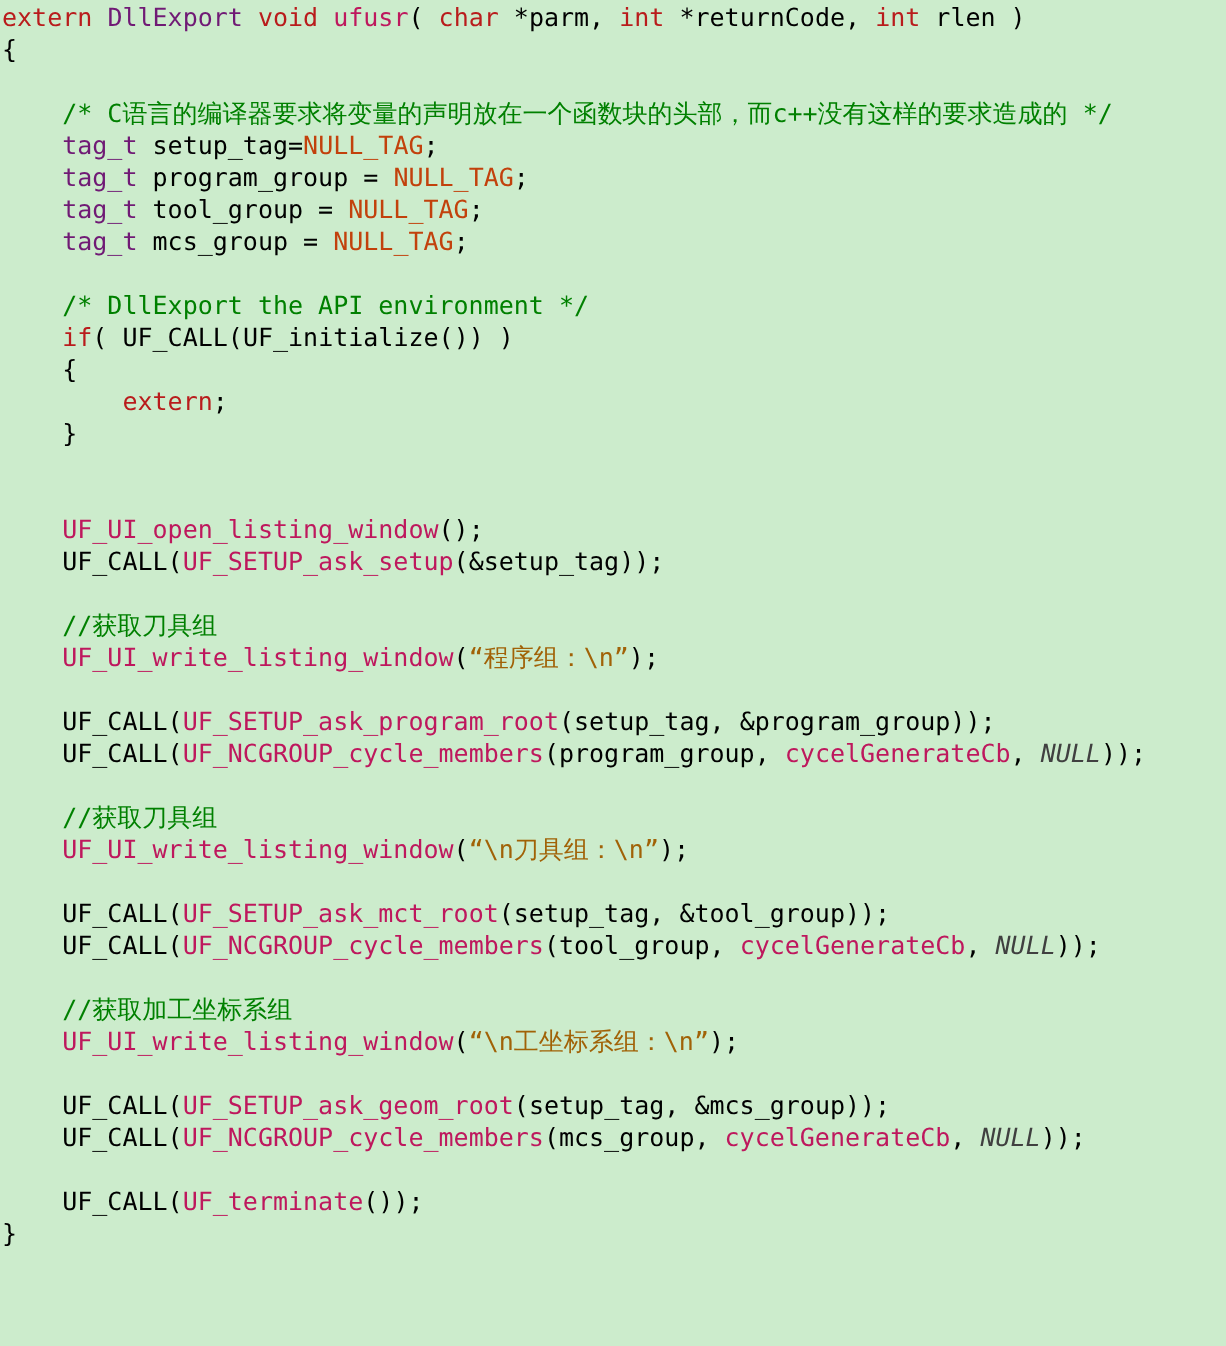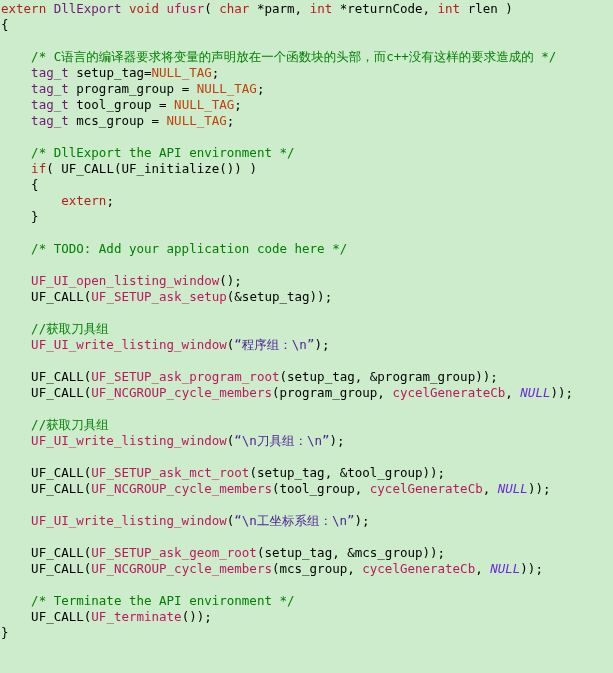--- a/index.html
+++ b/index.html
@@ -32,23 +32,23 @@
   .code-line > span { white-space: pre; }
 
   
   .t-plain    { color: #000000; }
   .t-keyword  { color: #b91c1c; }
   .t-macro    { color: #701a75; }
   .t-func     { color: #be185d; }
   .t-call     { color: #000000; }
   .t-type     { color: #701a75; }
   .t-const    { color: #c2410c; }
-  .t-constit  { color: #6d28d9; font-style: italic; }
+  .t-constit  { color: #404040; font-style: italic; }
   .t-var      { color: #000000; }
-  .t-str      { color: #4c1d95; }
+  .t-str      { color: #a16207; }
   .t-comment  { color: #008000; }
 </style>
 </head>
 <body>
 
 <div id="code-view">
     <div class="code-line"><span class="t-keyword">extern</span><span class="t-plain"> </span><span class="t-macro">DllExport</span><span class="t-plain"> </span><span class="t-keyword">void</span><span class="t-plain"> </span><span class="t-func">ufusr</span><span class="t-plain">( </span><span class="t-keyword">char</span><span class="t-plain"> *parm, </span><span class="t-keyword">int</span><span class="t-plain"> *returnCode, </span><span class="t-keyword">int</span><span class="t-plain"> rlen )</span></div>
     <div class="code-line"><span class="t-plain">{</span></div>
     <div class="code-line">&nbsp;</div>
     <div class="code-line"><span>    </span><span class="t-comment">/* C语言的编译器要求将变量的声明放在一个函数块的头部，而c++没有这样的要求造成的 */</span></div>
@@ -56,38 +56,37 @@
     <div class="code-line"><span>    </span><span class="t-type">tag_t</span><span class="t-plain"> program_group = </span><span class="t-const">NULL_TAG</span><span class="t-plain">;</span></div>
     <div class="code-line"><span>    </span><span class="t-type">tag_t</span><span class="t-plain"> tool_group = </span><span class="t-const">NULL_TAG</span><span class="t-plain">;</span></div>
     <div class="code-line"><span>    </span><span class="t-type">tag_t</span><span class="t-plain"> mcs_group = </span><span class="t-const">NULL_TAG</span><span class="t-plain">;</span></div>
     <div class="code-line">&nbsp;</div>
     <div class="code-line"><span>    </span><span class="t-comment">/* DllExport the API environment */</span></div>
     <div class="code-line"><span>    </span><span class="t-keyword">if</span><span class="t-plain">( </span><span class="t-call">UF_CALL</span><span class="t-plain">(</span><span class="t-call">UF_initialize</span><span class="t-plain">()) )</span></div>
     <div class="code-line"><span>    </span><span class="t-plain">{</span></div>
     <div class="code-line"><span>        </span><span class="t-keyword">extern</span><span class="t-plain">;</span></div>
     <div class="code-line"><span>    </span><span class="t-plain">}</span></div>
     <div class="code-line">&nbsp;</div>
-    <div class="code-line"><span>    </span><span class="t-comment">/* TODO: Add your application code here */</span></div>
     <div class="code-line">&nbsp;</div>
     <div class="code-line"><span>    </span><span class="t-func">UF_UI_open_listing_window</span><span class="t-plain">();</span></div>
     <div class="code-line"><span>    </span><span class="t-call">UF_CALL</span><span class="t-plain">(</span><span class="t-func">UF_SETUP_ask_setup</span><span class="t-plain">(</span><span class="t-var">&amp;setup_tag</span><span class="t-plain">));</span></div>
     <div class="code-line">&nbsp;</div>
     <div class="code-line"><span>    </span><span class="t-comment">//获取刀具组</span></div>
     <div class="code-line"><span>    </span><span class="t-func">UF_UI_write_listing_window</span><span class="t-plain">(</span><span class="t-str">“程序组：\n”</span><span class="t-plain">);</span></div>
     <div class="code-line">&nbsp;</div>
     <div class="code-line"><span>    </span><span class="t-call">UF_CALL</span><span class="t-plain">(</span><span class="t-func">UF_SETUP_ask_program_root</span><span class="t-plain">(</span><span class="t-var">setup_tag</span><span class="t-plain">, </span><span class="t-var">&amp;program_group</span><span class="t-plain">));</span></div>
     <div class="code-line"><span>    </span><span class="t-call">UF_CALL</span><span class="t-plain">(</span><span class="t-func">UF_NCGROUP_cycle_members</span><span class="t-plain">(</span><span class="t-var">program_group</span><span class="t-plain">, </span><span class="t-func">cycelGenerateCb</span><span class="t-plain">, </span><span class="t-constit">NULL</span><span class="t-plain">));</span></div>
     <div class="code-line">&nbsp;</div>
     <div class="code-line"><span>    </span><span class="t-comment">//获取刀具组</span></div>
     <div class="code-line"><span>    </span><span class="t-func">UF_UI_write_listing_window</span><span class="t-plain">(</span><span class="t-str">“\n刀具组：\n”</span><span class="t-plain">);</span></div>
     <div class="code-line">&nbsp;</div>
     <div class="code-line"><span>    </span><span class="t-call">UF_CALL</span><span class="t-plain">(</span><span class="t-func">UF_SETUP_ask_mct_root</span><span class="t-plain">(</span><span class="t-var">setup_tag</span><span class="t-plain">, </span><span class="t-var">&amp;tool_group</span><span class="t-plain">));</span></div>
     <div class="code-line"><span>    </span><span class="t-call">UF_CALL</span><span class="t-plain">(</span><span class="t-func">UF_NCGROUP_cycle_members</span><span class="t-plain">(</span><span class="t-var">tool_group</span><span class="t-plain">, </span><span class="t-func">cycelGenerateCb</span><span class="t-plain">, </span><span class="t-constit">NULL</span><span class="t-plain">));</span></div>
     <div class="code-line">&nbsp;</div>
+    <div class="code-line"><span>    </span><span class="t-comment">//获取加工坐标系组</span></div>
     <div class="code-line"><span>    </span><span class="t-func">UF_UI_write_listing_window</span><span class="t-plain">(</span><span class="t-str">“\n工坐标系组：\n”</span><span class="t-plain">);</span></div>
     <div class="code-line">&nbsp;</div>
     <div class="code-line"><span>    </span><span class="t-call">UF_CALL</span><span class="t-plain">(</span><span class="t-func">UF_SETUP_ask_geom_root</span><span class="t-plain">(</span><span class="t-var">setup_tag</span><span class="t-plain">, </span><span class="t-var">&amp;mcs_group</span><span class="t-plain">));</span></div>
     <div class="code-line"><span>    </span><span class="t-call">UF_CALL</span><span class="t-plain">(</span><span class="t-func">UF_NCGROUP_cycle_members</span><span class="t-plain">(</span><span class="t-var">mcs_group</span><span class="t-plain">, </span><span class="t-func">cycelGenerateCb</span><span class="t-plain">, </span><span class="t-constit">NULL</span><span class="t-plain">));</span></div>
     <div class="code-line">&nbsp;</div>
-    <div class="code-line"><span>    </span><span class="t-comment">/* Terminate the API environment */</span></div>
     <div class="code-line"><span>    </span><span class="t-call">UF_CALL</span><span class="t-plain">(</span><span class="t-func">UF_terminate</span><span class="t-plain">());</span></div>
     <div class="code-line"><span class="t-plain">}</span></div>
   </div>
 
 </body></html>

